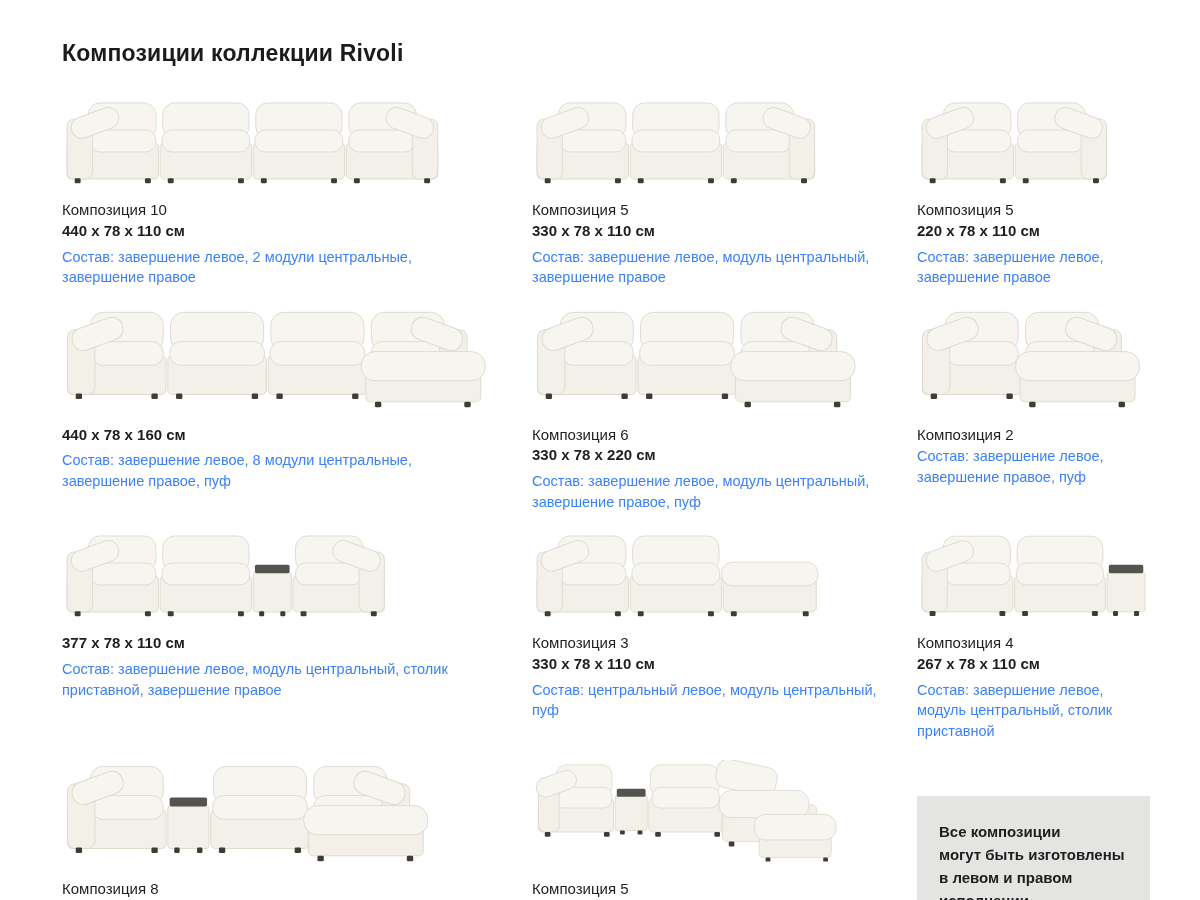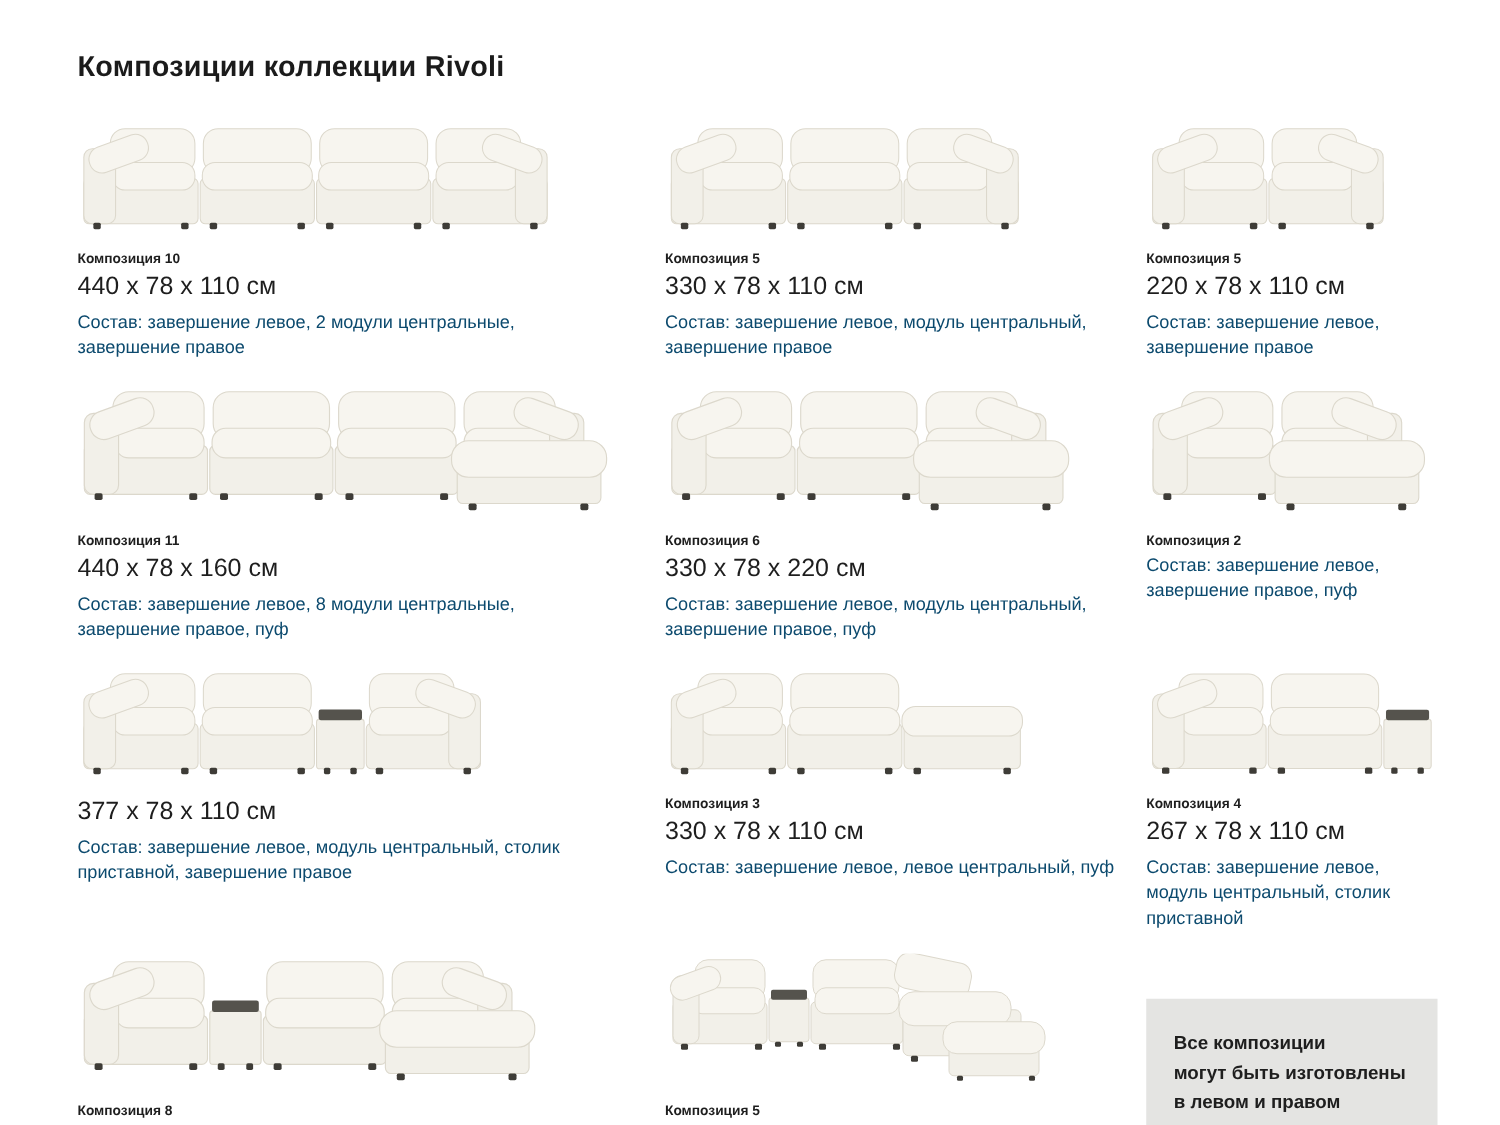--- a/index.html
+++ b/index.html
@@ -17,23 +17,23 @@
   }
   .grid {
     display:grid;
     grid-template-columns:450px 365px 233px;
     column-gap:20px; row-gap:18px;
   }
   .card { min-width:0; }
   .sofa-img { height:88px; display:flex; align-items:flex-end; margin-bottom:16px; }
   .card.tall .sofa-img { height:104px; }
   .sofa-img svg { height:100%; display:block; }
-  .c-name { font-size:11px; font-weight:700; line-height:1.25; margin-bottom:2px; }
-  .c-dims { font-size:20px; font-weight:400; line-height:1.25; margin-bottom:6px; }
-  .c-desc { font-size:14.5px; font-weight:400; color:#0c4a6e; line-height:1.42; max-width:420px; }
+  .c-name { font-size:15px; font-weight:400; line-height:1.25; margin-bottom:2px; }
+  .c-dims { font-size:15px; font-weight:700; line-height:1.25; margin-bottom:6px; }
+  .c-desc { font-size:14.5px; font-weight:400; color:#3b82f6; line-height:1.42; max-width:420px; }
   .note {
     background:#E4E4E2;
     align-self:start;
     margin-top:36px;
     padding:24px 22px;
     font-size:15px; font-weight:700; line-height:1.55;
   }
   .note p { margin:0; white-space:pre-line; }
 </style>
 </head>
@@ -173,21 +173,20 @@
               <rect x="381" y="27" width="58" height="25" rx="12" fill="#F7F5EF" stroke="#DCD8CC" stroke-width="1"></rect>
             </g>
             <rect x="345" y="104" width="7" height="6" rx="1.5" fill="#3E3C37"></rect>
             <rect x="428" y="104" width="7" height="6" rx="1.5" fill="#3E3C37"></rect>
             <rect x="333" y="79" width="126" height="34" rx="5" fill="#F2F0E9" stroke="#DCD8CC" stroke-width="1"></rect>
             <rect x="328" y="58" width="136" height="32" rx="15" fill="#F7F5EF" stroke="#DCD8CC" stroke-width="1"></rect>
             <rect x="343" y="113" width="7" height="6" rx="1.5" fill="#3E3C37"></rect>
             <rect x="441" y="113" width="7" height="6" rx="1.5" fill="#3E3C37"></rect>
           </svg>
         </div>
-      <div class="c-name">Композиция 11</div>
       <div class="c-dims">440 х 78 х 160 см</div>
       <div class="c-desc">Состав: завершение левое, 8 модули центральные, завершение правое, пуф</div>
     </div>
 
     <div class="card tall">
       <div class="sofa-img">
           <svg viewBox="0 8 356 114" xmlns="http://www.w3.org/2000/svg">
             <rect x="31" y="15" width="80" height="42" rx="14" fill="#F7F5EF" stroke="#DCD8CC" stroke-width="1"></rect>
             <rect x="6" y="62" width="108" height="43" rx="5" fill="#F2F0E9" stroke="#DCD8CC" stroke-width="1"></rect>
             <rect x="33" y="47" width="78" height="26" rx="12" fill="#F7F5EF" stroke="#DCD8CC" stroke-width="1"></rect>
@@ -307,21 +306,21 @@
             <rect x="125" y="104" width="7" height="6" rx="1.5" fill="#3E3C37"></rect>
             <rect x="208" y="104" width="7" height="6" rx="1.5" fill="#3E3C37"></rect>
             <rect x="226" y="62" width="110" height="43" rx="5" fill="#F2F0E9" stroke="#DCD8CC" stroke-width="1"></rect>
             <rect x="224" y="46" width="114" height="28" rx="13" fill="#F7F5EF" stroke="#DCD8CC" stroke-width="1"></rect>
             <rect x="235" y="104" width="7" height="6" rx="1.5" fill="#3E3C37"></rect>
             <rect x="320" y="104" width="7" height="6" rx="1.5" fill="#3E3C37"></rect>
           </svg>
         </div>
       <div class="c-name">Композиция 3</div>
       <div class="c-dims">330 х 78 х 110 см</div>
-      <div class="c-desc">Состав: завершение левое, левое центральный, пуф</div>
+      <div class="c-desc">Состав: центральный левое, модуль центральный, пуф</div>
     </div>
 
     <div class="card">
       <div class="sofa-img">
           <svg viewBox="0 8 277 104" xmlns="http://www.w3.org/2000/svg">
             <rect x="31" y="15" width="80" height="42" rx="14" fill="#F7F5EF" stroke="#DCD8CC" stroke-width="1"></rect>
             <rect x="6" y="62" width="108" height="43" rx="5" fill="#F2F0E9" stroke="#DCD8CC" stroke-width="1"></rect>
             <rect x="33" y="47" width="78" height="26" rx="12" fill="#F7F5EF" stroke="#DCD8CC" stroke-width="1"></rect>
             <rect x="6" y="34" width="30" height="71" rx="8" fill="#F2F0E9" stroke="#DCD8CC" stroke-width="1"></rect>
             <g transform="rotate(-20 37 42)">

